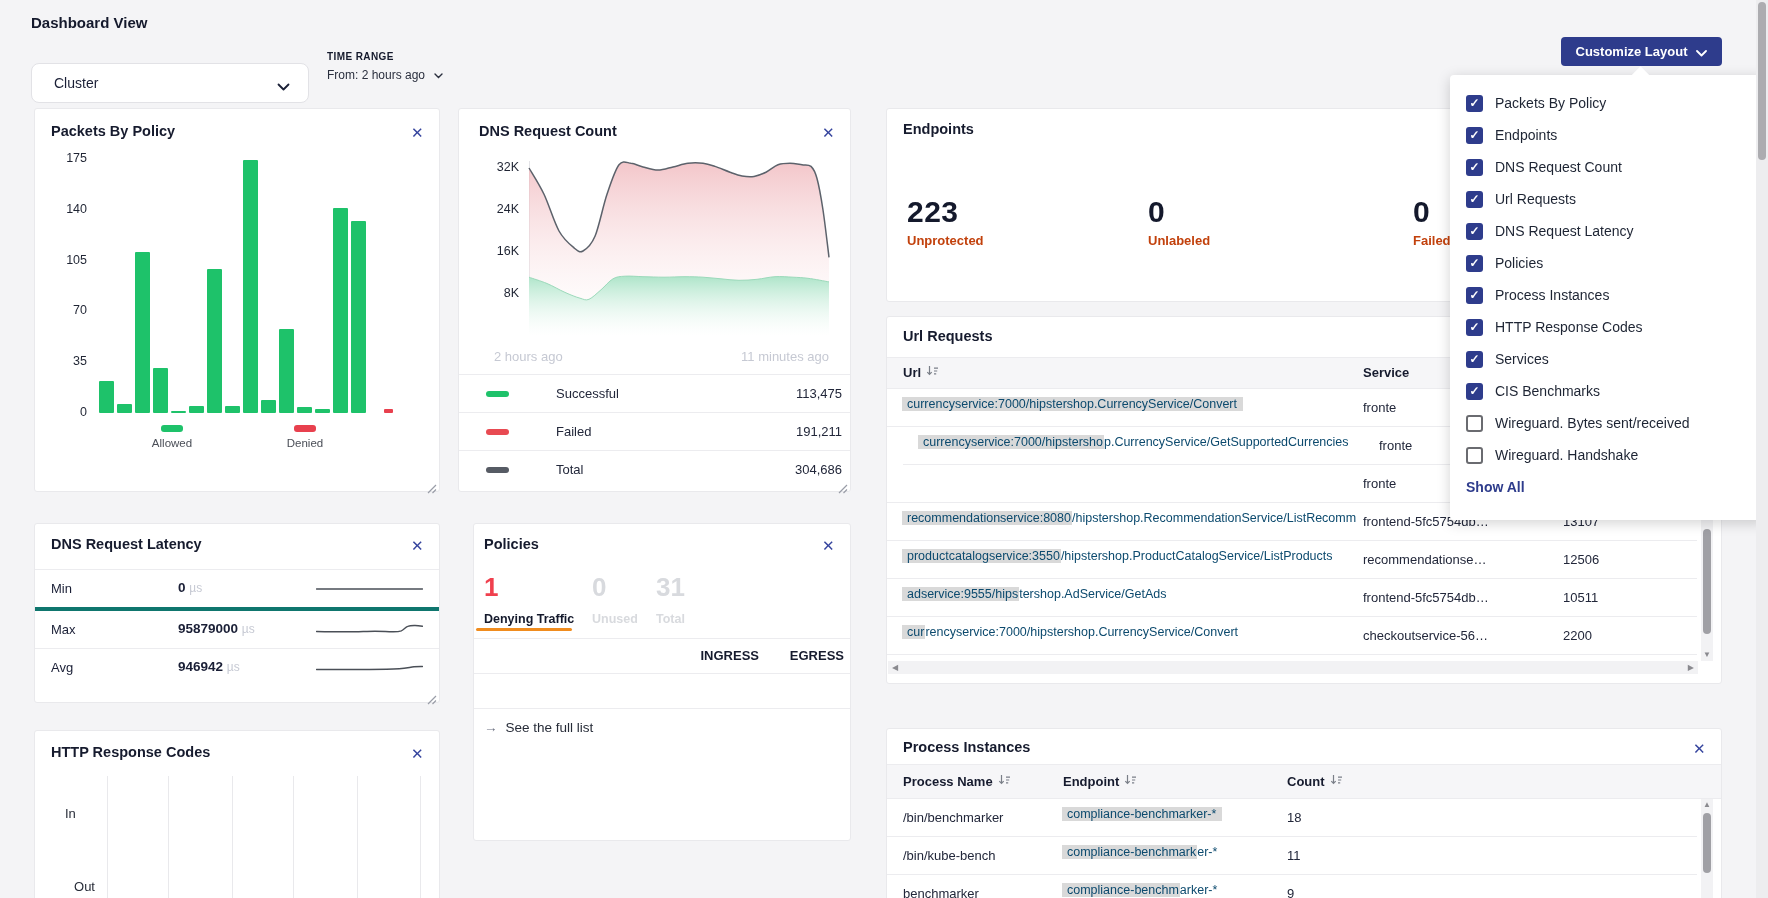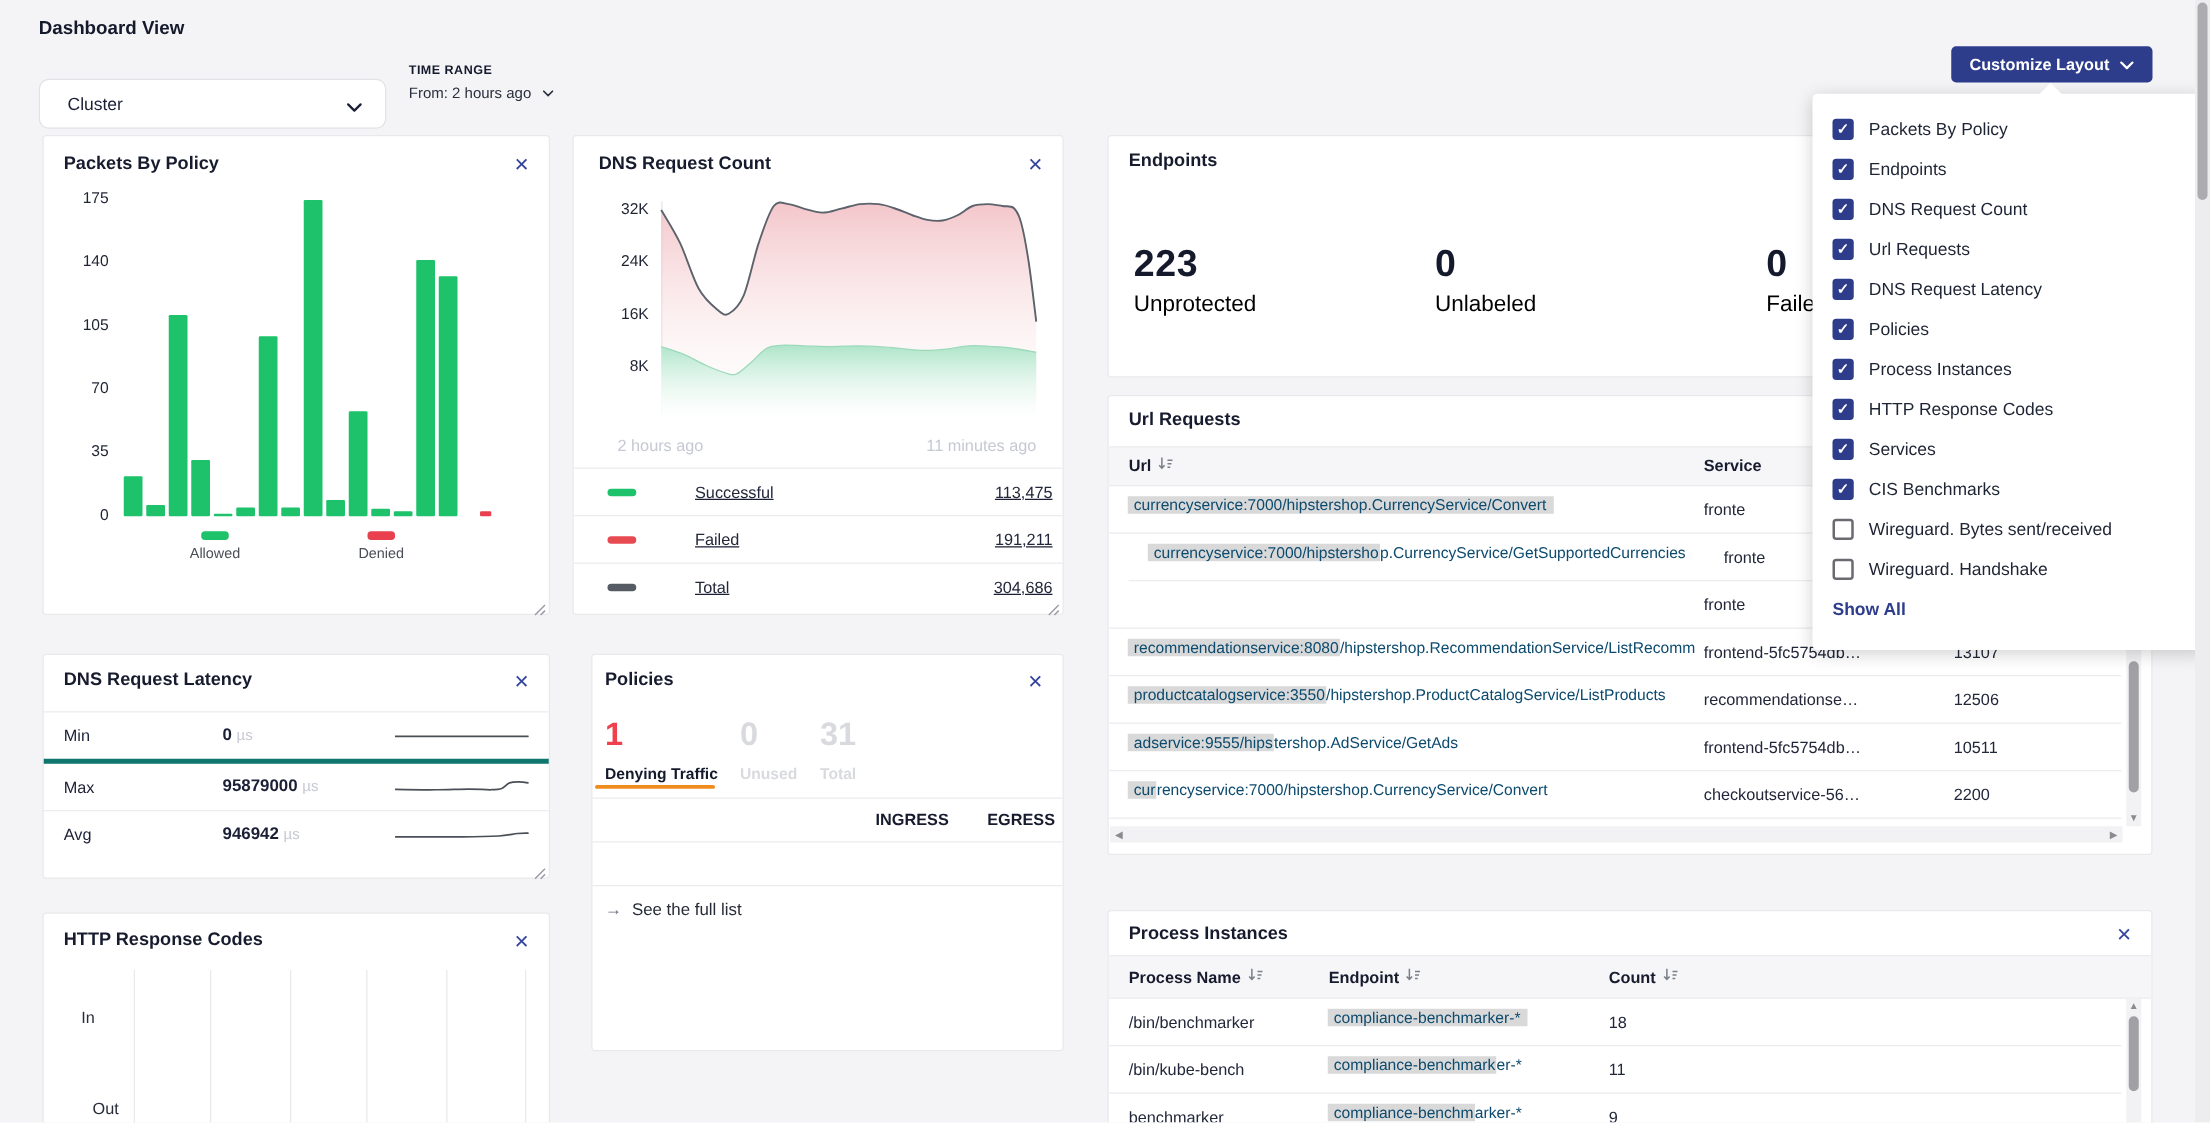--- a/index.html
+++ b/index.html
@@ -11,21 +11,21 @@
   .muted{color:#c6c9d3;}
   .ytick{position:absolute;right:0;font-size:12.5px;color:#1f2433;text-align:right;width:100%;}
   .bar{position:absolute;bottom:0;border-radius:1px;}
   .legend-swatch{position:absolute;height:7px;border-radius:3px;}
   .axis-cat{position:absolute;font-size:11.5px;color:#4a4e57;text-align:center;}
   .lg-row{display:flex;align-items:center;height:37px;border-top:1px solid #ececef;}
   .lg-swatch{width:23px;height:6px;border-radius:3px;margin-left:27px;flex:none;}
   .lg-name{margin-left:47px;font-size:13px;color:#22273a;}
   .lg-val{margin-left:auto;margin-right:8px;font-size:13px;color:#22273a;}
   .stat-num{position:absolute;font-size:30px;font-weight:800;color:#14192c;letter-spacing:.5px;}
-  .stat-lbl{position:absolute;font-size:18px;font-weight:400;color:#000000;}
+  .stat-lbl{position:absolute;font-size:13px;font-weight:700;color:#c2410c;}
   .thead{position:absolute;background:#f6f6f8;border-top:1px solid #ececef;border-bottom:1px solid #ececef;box-sizing:border-box;}
   .th{position:absolute;font-size:13px;font-weight:700;color:#161b2e;white-space:nowrap;display:flex;align-items:center;gap:5px;}
   .trow{position:absolute;border-bottom:1px solid #ececef;box-sizing:border-box;}
   .cell{position:absolute;font-size:13px;color:#22273a;white-space:nowrap;overflow:hidden;}
   .chipline{font-size:12.5px;color:#0c4a6e;white-space:nowrap;}
   .hl{background:#d9d9d9;padding:4px 1px 4px 5px;}
   .hl.full{padding-right:6px;}
   .resize-h{position:absolute;width:10px;height:10px;cursor:nwse-resize;}
   .spark{position:absolute;right:16px;}
   .menu-item{display:flex;align-items:center;height:32px;padding-left:16px;cursor:pointer;}
@@ -135,21 +135,21 @@
     </defs>
     <line x1="0.5" y1="8" x2="0.5" y2="183" stroke="#e4e4e8"></line>
     <path d="M0.0,15.0C2.5,19.4 10.0,30.8 15.0,41.3C20.0,51.8 25.0,69.1 30.0,78.0C35.0,86.9 41.0,91.5 45.0,94.8C49.0,98.1 50.5,99.9 54.0,98.0C57.5,96.0 62.0,92.7 66.0,83.3C70.0,73.8 74.0,53.1 78.0,41.3C82.0,29.4 86.0,17.0 90.0,11.8C94.0,6.7 98.0,9.9 102.0,10.3C106.0,10.6 109.5,12.8 114.0,13.9C118.5,15.1 124.0,17.1 129.0,17.1C134.0,17.1 139.0,15.1 144.0,13.9C149.0,12.8 154.0,10.9 159.0,10.3C164.0,9.7 169.5,9.8 174.0,10.3C178.5,10.8 181.5,11.9 186.0,13.4C190.5,14.9 196.5,17.6 201.0,19.2C205.5,20.8 209.0,22.2 213.0,22.9C217.0,23.6 221.0,24.0 225.0,23.4C229.0,22.8 233.0,21.1 237.0,19.2C241.0,17.3 245.0,13.3 249.0,11.8C253.0,10.4 257.0,10.3 261.0,10.3C265.0,10.3 269.5,11.3 273.0,11.8C276.5,12.4 279.5,11.2 282.0,13.4C284.5,15.7 286.0,18.2 288.0,25.5C290.0,32.8 292.0,43.9 294.0,57.0C296.0,70.1 299.0,96.4 300.0,104.3 L300,183 L0,183 Z" fill="url(#gp)"></path>
     <path d="M0.0,124.2C3.0,125.3 12.0,128.0 18.0,130.5C24.0,133.0 30.5,137.0 36.0,139.4C41.5,141.9 47.0,144.1 51.0,145.2C55.0,146.3 56.5,147.7 60.0,146.3C63.5,144.8 68.0,140.2 72.0,136.8C76.0,133.4 80.0,128.1 84.0,125.8C88.0,123.5 91.0,123.5 96.0,123.2C101.0,122.8 107.5,123.5 114.0,123.7C120.5,123.8 128.0,124.2 135.0,124.2C142.0,124.2 149.5,123.7 156.0,123.7C162.5,123.7 168.0,123.8 174.0,124.2C180.0,124.6 186.0,125.3 192.0,125.8C198.0,126.3 204.0,127.3 210.0,127.3C216.0,127.4 222.0,126.9 228.0,126.3C234.0,125.7 240.0,124.0 246.0,123.7C252.0,123.3 258.5,123.9 264.0,124.2C269.5,124.5 273.0,124.5 279.0,125.3C285.0,126.0 296.5,128.3 300.0,128.9 L300,183 L0,183 Z" fill="#ffffff"></path>
     <path d="M0.0,124.2C3.0,125.3 12.0,128.0 18.0,130.5C24.0,133.0 30.5,137.0 36.0,139.4C41.5,141.9 47.0,144.1 51.0,145.2C55.0,146.3 56.5,147.7 60.0,146.3C63.5,144.8 68.0,140.2 72.0,136.8C76.0,133.4 80.0,128.1 84.0,125.8C88.0,123.5 91.0,123.5 96.0,123.2C101.0,122.8 107.5,123.5 114.0,123.7C120.5,123.8 128.0,124.2 135.0,124.2C142.0,124.2 149.5,123.7 156.0,123.7C162.5,123.7 168.0,123.8 174.0,124.2C180.0,124.6 186.0,125.3 192.0,125.8C198.0,126.3 204.0,127.3 210.0,127.3C216.0,127.4 222.0,126.9 228.0,126.3C234.0,125.7 240.0,124.0 246.0,123.7C252.0,123.3 258.5,123.9 264.0,124.2C269.5,124.5 273.0,124.5 279.0,125.3C285.0,126.0 296.5,128.3 300.0,128.9 L300,183 L0,183 Z" fill="url(#gg)"></path>
     <path d="M0.0,124.2C3.0,125.3 12.0,128.0 18.0,130.5C24.0,133.0 30.5,137.0 36.0,139.4C41.5,141.9 47.0,144.1 51.0,145.2C55.0,146.3 56.5,147.7 60.0,146.3C63.5,144.8 68.0,140.2 72.0,136.8C76.0,133.4 80.0,128.1 84.0,125.8C88.0,123.5 91.0,123.5 96.0,123.2C101.0,122.8 107.5,123.5 114.0,123.7C120.5,123.8 128.0,124.2 135.0,124.2C142.0,124.2 149.5,123.7 156.0,123.7C162.5,123.7 168.0,123.8 174.0,124.2C180.0,124.6 186.0,125.3 192.0,125.8C198.0,126.3 204.0,127.3 210.0,127.3C216.0,127.4 222.0,126.9 228.0,126.3C234.0,125.7 240.0,124.0 246.0,123.7C252.0,123.3 258.5,123.9 264.0,124.2C269.5,124.5 273.0,124.5 279.0,125.3C285.0,126.0 296.5,128.3 300.0,128.9" fill="none" stroke="#9bd9ba" stroke-width="1"></path>
     <path d="M0.0,15.0C2.5,19.4 10.0,30.8 15.0,41.3C20.0,51.8 25.0,69.1 30.0,78.0C35.0,86.9 41.0,91.5 45.0,94.8C49.0,98.1 50.5,99.9 54.0,98.0C57.5,96.0 62.0,92.7 66.0,83.3C70.0,73.8 74.0,53.1 78.0,41.3C82.0,29.4 86.0,17.0 90.0,11.8C94.0,6.7 98.0,9.9 102.0,10.3C106.0,10.6 109.5,12.8 114.0,13.9C118.5,15.1 124.0,17.1 129.0,17.1C134.0,17.1 139.0,15.1 144.0,13.9C149.0,12.8 154.0,10.9 159.0,10.3C164.0,9.7 169.5,9.8 174.0,10.3C178.5,10.8 181.5,11.9 186.0,13.4C190.5,14.9 196.5,17.6 201.0,19.2C205.5,20.8 209.0,22.2 213.0,22.9C217.0,23.6 221.0,24.0 225.0,23.4C229.0,22.8 233.0,21.1 237.0,19.2C241.0,17.3 245.0,13.3 249.0,11.8C253.0,10.4 257.0,10.3 261.0,10.3C265.0,10.3 269.5,11.3 273.0,11.8C276.5,12.4 279.5,11.2 282.0,13.4C284.5,15.7 286.0,18.2 288.0,25.5C290.0,32.8 292.0,43.9 294.0,57.0C296.0,70.1 299.0,96.4 300.0,104.3" fill="none" stroke="#5c626b" stroke-width="1.5" stroke-linejoin="round"></path>
       </svg>
     <div class="muted" style="position:absolute;left:35px;top:240px;font-size:13px;">2 hours ago</div>
     <div class="muted" style="position:absolute;left:220px;top:240px;width:150px;text-align:right;font-size:13px;">11 minutes ago</div>
-    <div style="position:absolute;left:0;top:265px;width:100%;text-decoration:underline;">
+    <div style="position:absolute;left:0;top:265px;width:100%;">
       <div class="lg-row">
         <span class="lg-swatch" style="background:#1ec26a;"></span>
         <span class="lg-name">Successful</span>
         <span class="lg-val">113,475</span>
       </div>
       <div class="lg-row">
         <span class="lg-swatch" style="background:#e84a52;"></span>
         <span class="lg-name">Failed</span>
         <span class="lg-val">191,211</span>
       </div>

